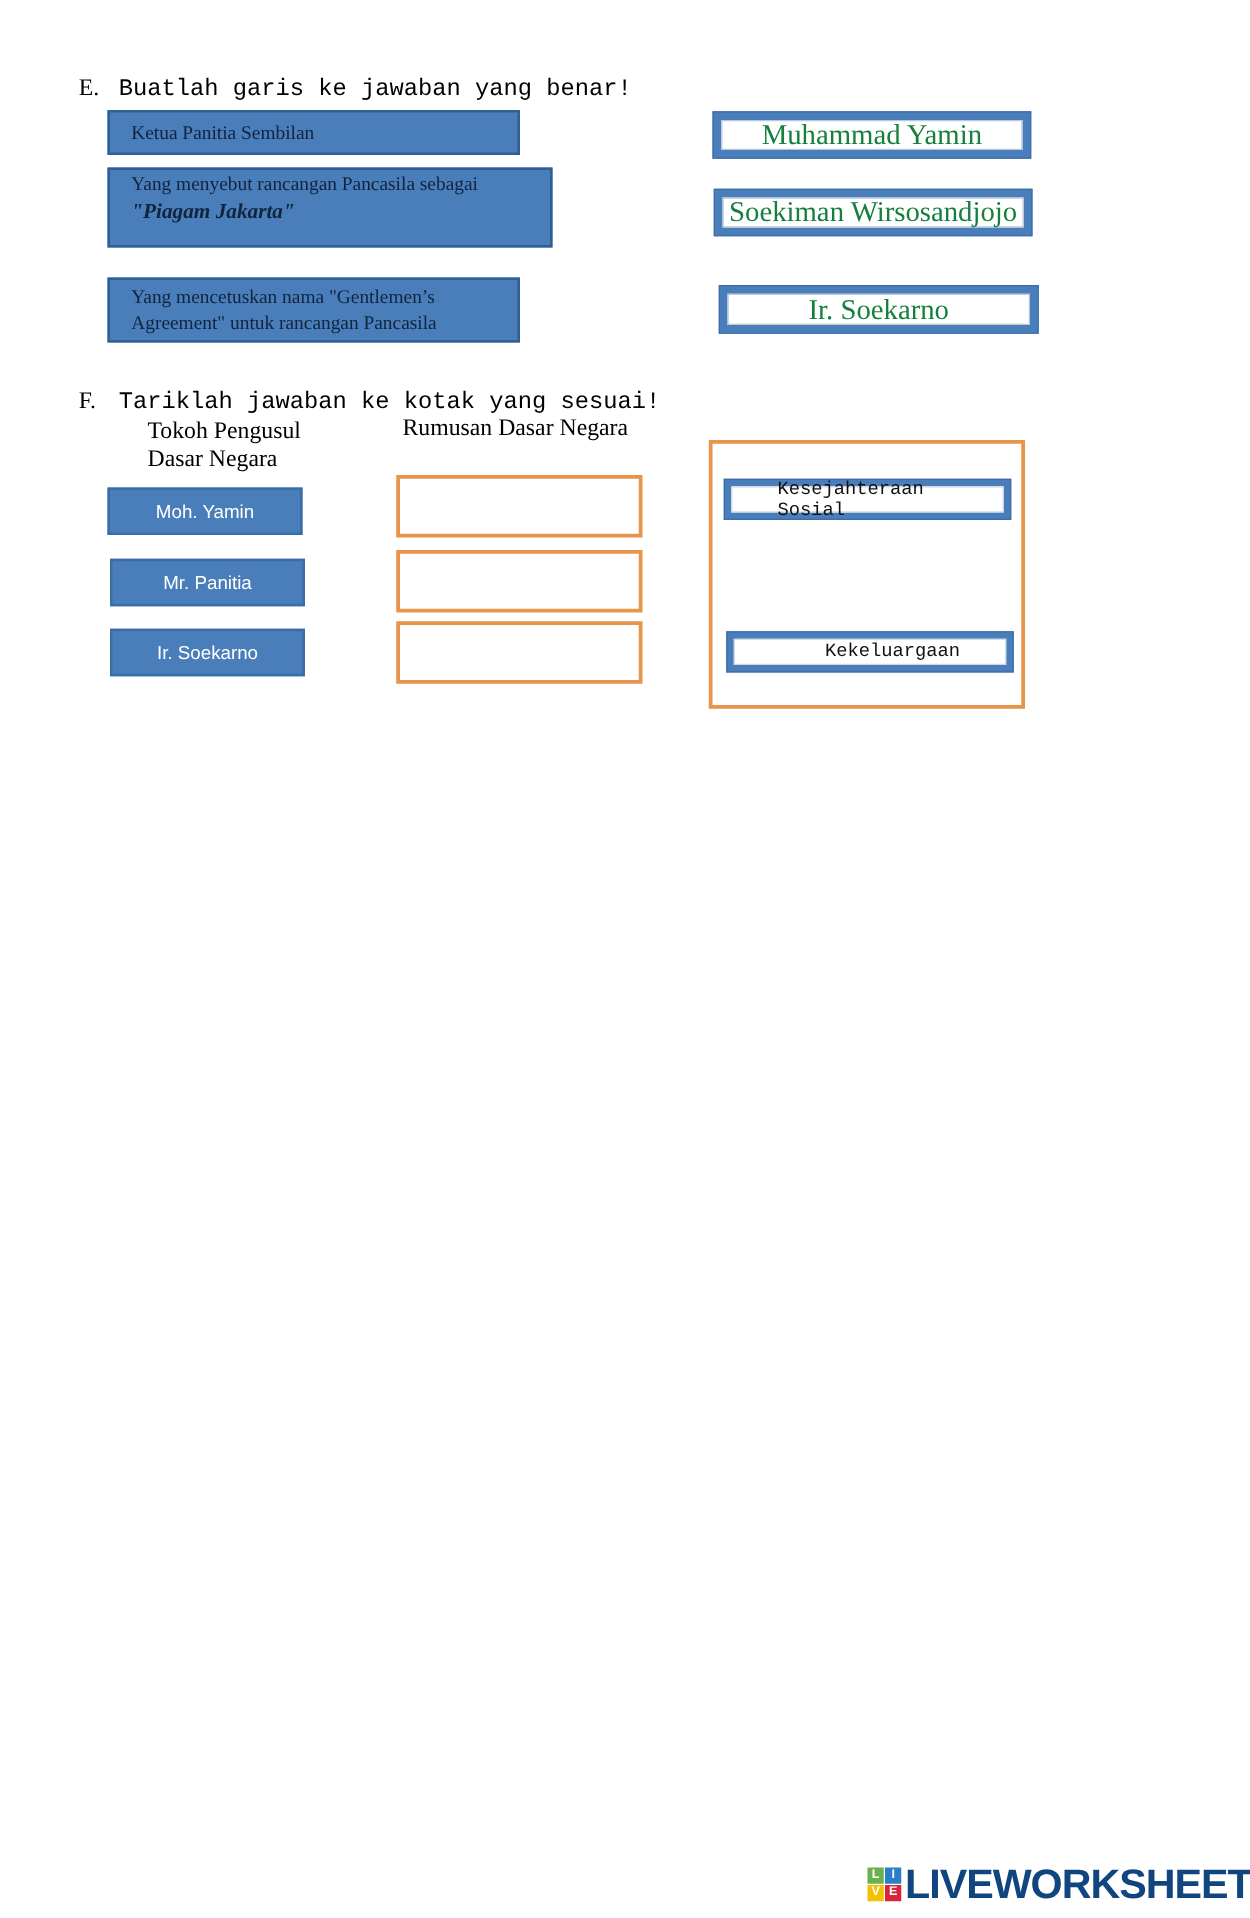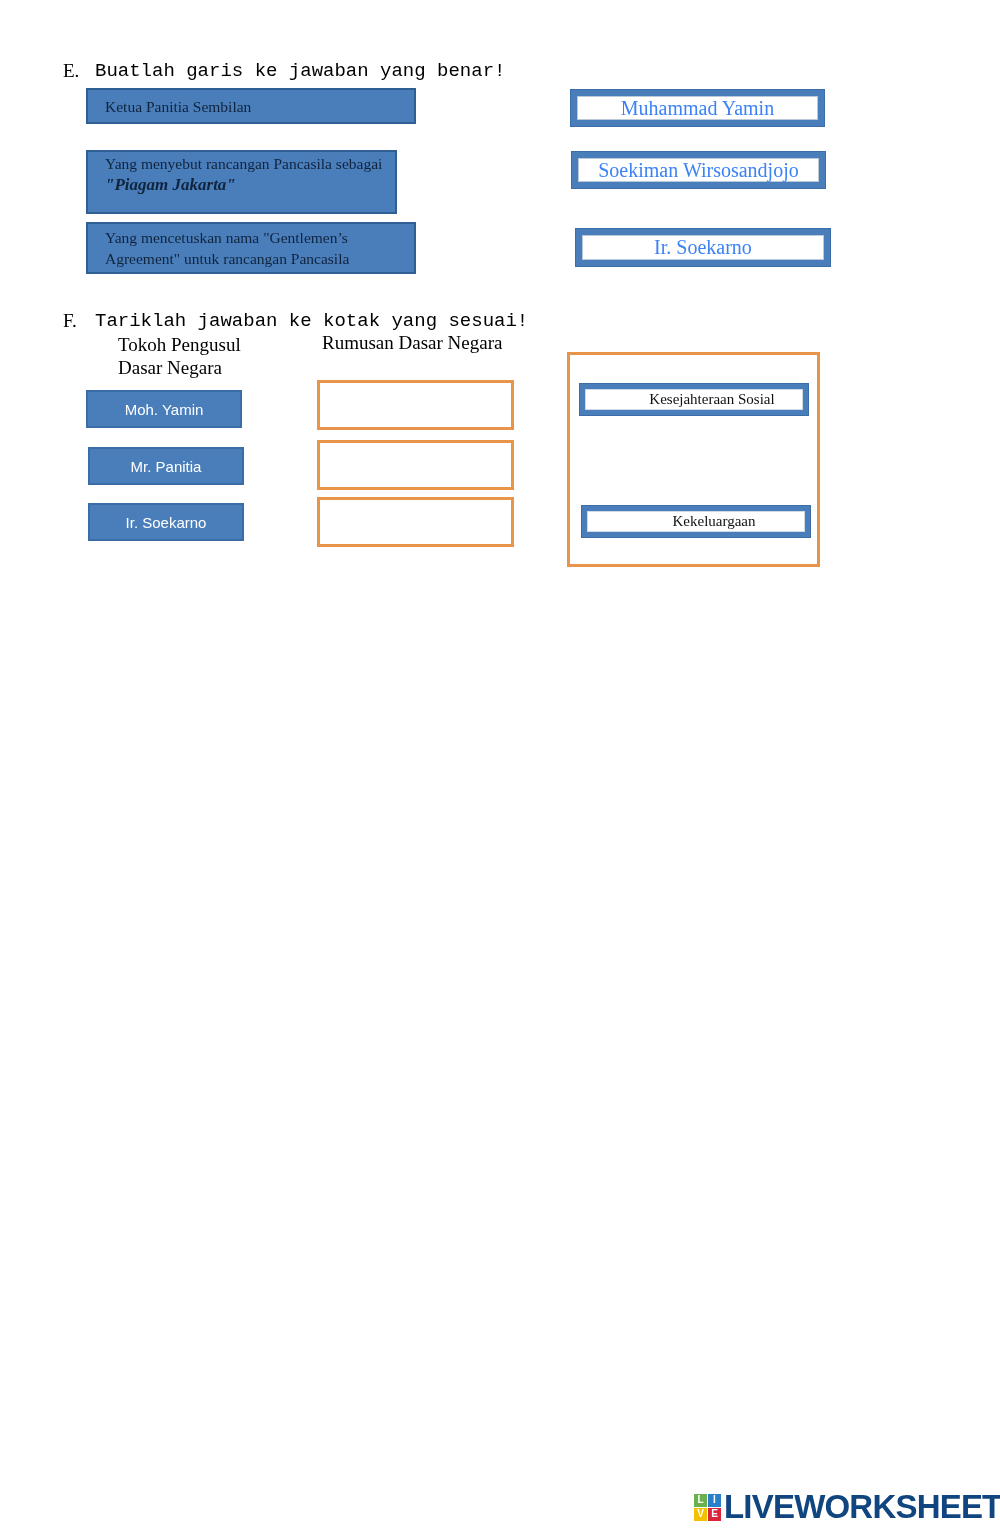--- a/index.html
+++ b/index.html
@@ -72,22 +72,22 @@
   }
   .ans-input {
     background: #ffffff;
     border: 1px solid #b9c9da;
     box-sizing: border-box;
     flex: 1 1 auto;
     display: flex;
     align-items: center;
     justify-content: center;
     font-family: "Liberation Serif", serif;
-    font-size: 20px;
-    color: #3b82f6;
+    font-size: 23px;
+    color: #15803d;
   }
 
   
   .chip {
     background: #4a7ebb;
     border: 2px solid #3a6ca6;
     box-sizing: border-box;
     display: flex;
     align-items: center;
     justify-content: center;
@@ -117,21 +117,21 @@
     display: flex;
   }
   .pool-item .inner {
     background: #ffffff;
     border: 1px solid #cfdae6;
     box-sizing: border-box;
     flex: 1 1 auto;
     display: flex;
     align-items: center;
     justify-content: center;
-    font-family: Liberation Serif, serif;
+    font-family: Liberation Mono, monospace;
     font-size: 15px;
     color: #111111;
     padding-left: 36px;
   }
 
   
   .logo-wrap {
     position: absolute;
     display: flex;
     align-items: center;
@@ -165,21 +165,21 @@
 <body>
 
 <div class="abs section-letter" style="left:63px; top:60px;">E.</div>
 
 <div class="abs section-head" style="left:95px; top:60px;">Buatlah garis ke jawaban yang benar!</div>
 
 <div class="abs prompt-box" style="left:86px; top:88px; width:330px; height:36px;">
   <span class="txt">Ketua Panitia Sembilan</span>
 </div>
 
-<div class="abs prompt-box" style="left:86px; top:150px; width:311px; height:64px; padding-top:8px; padding-bottom:24px;">
+<div class="abs prompt-box" style="left:86px; top:134px; width:356px; height:64px; padding-top:8px; padding-bottom:24px;">
   <div>
     <div class="txt">Yang menyebut rancangan Pancasila sebagai</div>
     <div class="txt"><i>"Piagam Jakarta"</i></div>
   </div>
 </div>
 
 <div class="abs prompt-box" style="left:86px; top:222px; width:330px; height:52px; padding-top:7px; padding-bottom:7px;">
   <span class="txt">Yang mencetuskan nama "Gentlemen’s
 Agreement" untuk rancangan Pancasila</span>
 </div>

